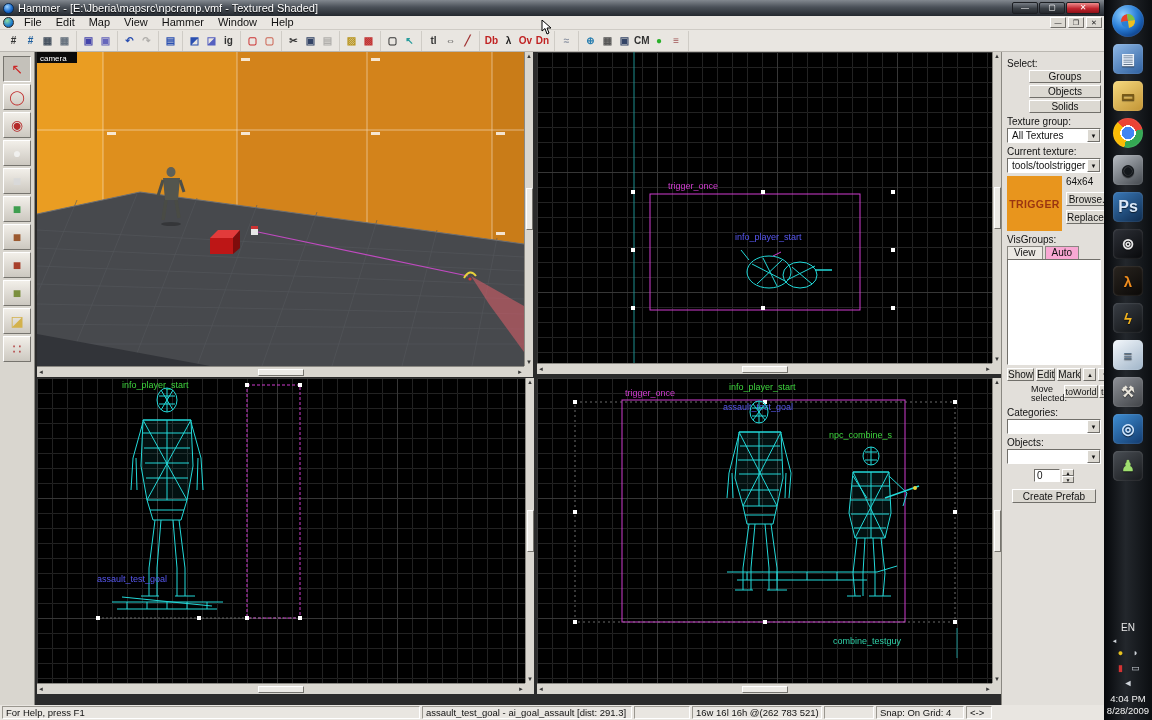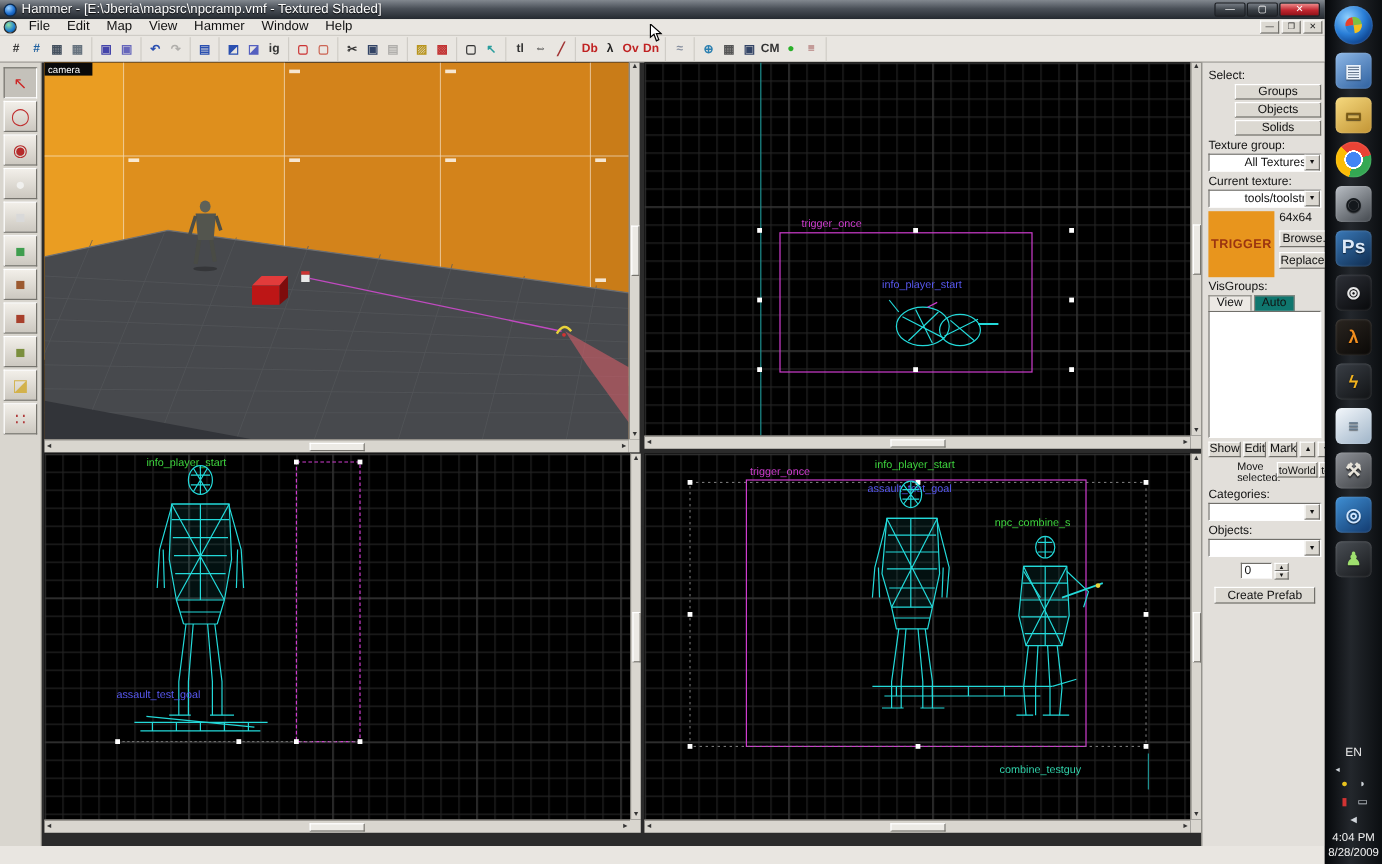--- a/index.html
+++ b/index.html
@@ -44,31 +44,31 @@
   .sb-thumb-h{height:7px;width:46px;background:#eceae5;border:1px solid;border-color:#fff #76746e #76746e #fff;}
   .sb-thumb-v{width:7px;height:42px;background:#eceae5;border:1px solid;border-color:#fff #76746e #76746e #fff;}
   .sb-corner{position:absolute;right:0;bottom:0;width:9px;height:11px;background:#d9d6cf;}
   
   .right-panel{position:absolute;left:1001px;top:0;width:103px;height:100%;background:#e2dfda;border-left:1px solid #8a8882;
                padding:3px 3px 0 5px;font-size:10px;color:#111;}
   .rp-label{display:block;margin:3px 0 1px;}
   .btn{background:#dcd9d2;border:1px solid;border-color:#fff #716f6a #716f6a #fff;font-size:10px;text-align:center;color:#111;}
   .select-btn{display:block;width:72px;margin:0 0 2px auto;height:13px;line-height:12px;}
   .dropdown{display:flex;height:15px;background:#fff;border:1px solid;border-color:#716f6a #fff #fff #716f6a;align-items:center;}
-  .dd-text{flex:1;padding-left:17px;font-size:10px;white-space:nowrap;overflow:hidden;margin-left:12px;}
+  .dd-text{flex:1;padding-left:4px;font-size:10px;white-space:nowrap;overflow:hidden;}
   .dd-btn{width:13px;height:13px;background:#dcd9d2;border:1px solid;border-color:#fff #716f6a #716f6a #fff;
           font-size:6px;text-align:center;line-height:12px;flex:none;}
   .tex-row{display:flex;margin-top:3px;}
   .tex-preview{width:55px;height:55px;background:#E8951D;color:#9b3510;font-weight:bold;font-size:10.5px;
                display:flex;align-items:center;justify-content:center;letter-spacing:.4px;flex:none;}
   .tex-col{margin-left:4px;flex:1;}
   .tex-size{font-size:10px;margin-bottom:5px;}
   .rp-btn{display:block;width:100%;height:14px;line-height:13px;margin-bottom:4px;}
   .vg-tabs{display:flex;margin-top:1px;}
-  .vg-tab{padding:0 6px;height:13px;line-height:12px;border:1px solid #8a8882;border-bottom:none;background:#0f766e;margin-right:2px;font-size:10px;}
+  .vg-tab{padding:0 6px;height:13px;line-height:12px;border:1px solid #8a8882;border-bottom:none;background:#f9a8d4;margin-right:2px;font-size:10px;}
   .vg-tab.active{background:#ece9e4;}
   .vg-list{height:106px;background:#fff;border:1px solid;border-color:#716f6a #fff #fff #716f6a;}
   .vg-btn-row{display:flex;gap:2px;margin-top:3px;}
   .vg-btn{height:13px;line-height:12px;flex:1;}
   .vg-arrow{width:13px;flex:none;font-size:6px;line-height:12px;}
   .move-row{display:flex;align-items:flex-start;margin-top:4px;}
   .move-label{width:32px;font-size:9px;line-height:1.05;margin-left:24px;}
   .move-btn{width:34px;height:13px;line-height:12px;font-size:9px;margin-left:1px;}
   .spin-row{display:flex;justify-content:center;align-items:center;margin-top:5px;}
   .spin-field{width:26px;height:13px;background:#fff;border:1px solid;border-color:#716f6a #fff #fff #716f6a;padding-left:2px;font-size:10px;line-height:12px;}
@@ -556,20 +556,30 @@
           <div class="spin-btns">
             <div class="btn spin-btn">▲</div>
             <div class="btn spin-btn">▼</div>
           </div>
         </div>
 
         <div class="btn create-prefab">Create Prefab</div>
       </div>
     </div>
 
+    <div class="statusbar" id="statusbar">
+        <div class="sb-seg" style="width: 418px;">For Help, press F1</div>
+        <div class="sb-seg" style="width: 210px;">assault_test_goal - ai_goal_assault   [dist: 291.3]</div>
+        <div class="sb-seg" style="width: 56px;"></div>
+        <div class="sb-seg" style="width: 130px;">16w 16l 16h @(262 783 521)</div>
+        <div class="sb-seg" style="width: 50px;"></div>
+        <div class="sb-seg" style="width: 88px;">Snap: On Grid: 4</div>
+        <div class="sb-seg" style="width: 26px;">&lt;-&gt;</div>
+        <div class="sb-seg filler"></div>
+      </div>
   </div>
 
   <div class="taskbar">
     <div id="tb-icons" style="display:flex;flex-direction:column;align-items:center">
         <div class="tb-icon orb">
           <div class="orb-flag">
             <i style="background: rgb(232, 64, 42);"></i>
             <i style="background: rgb(125, 194, 66);"></i>
             <i style="background: rgb(42, 127, 212);"></i>
             <i style="background: rgb(242, 192, 30);"></i>

